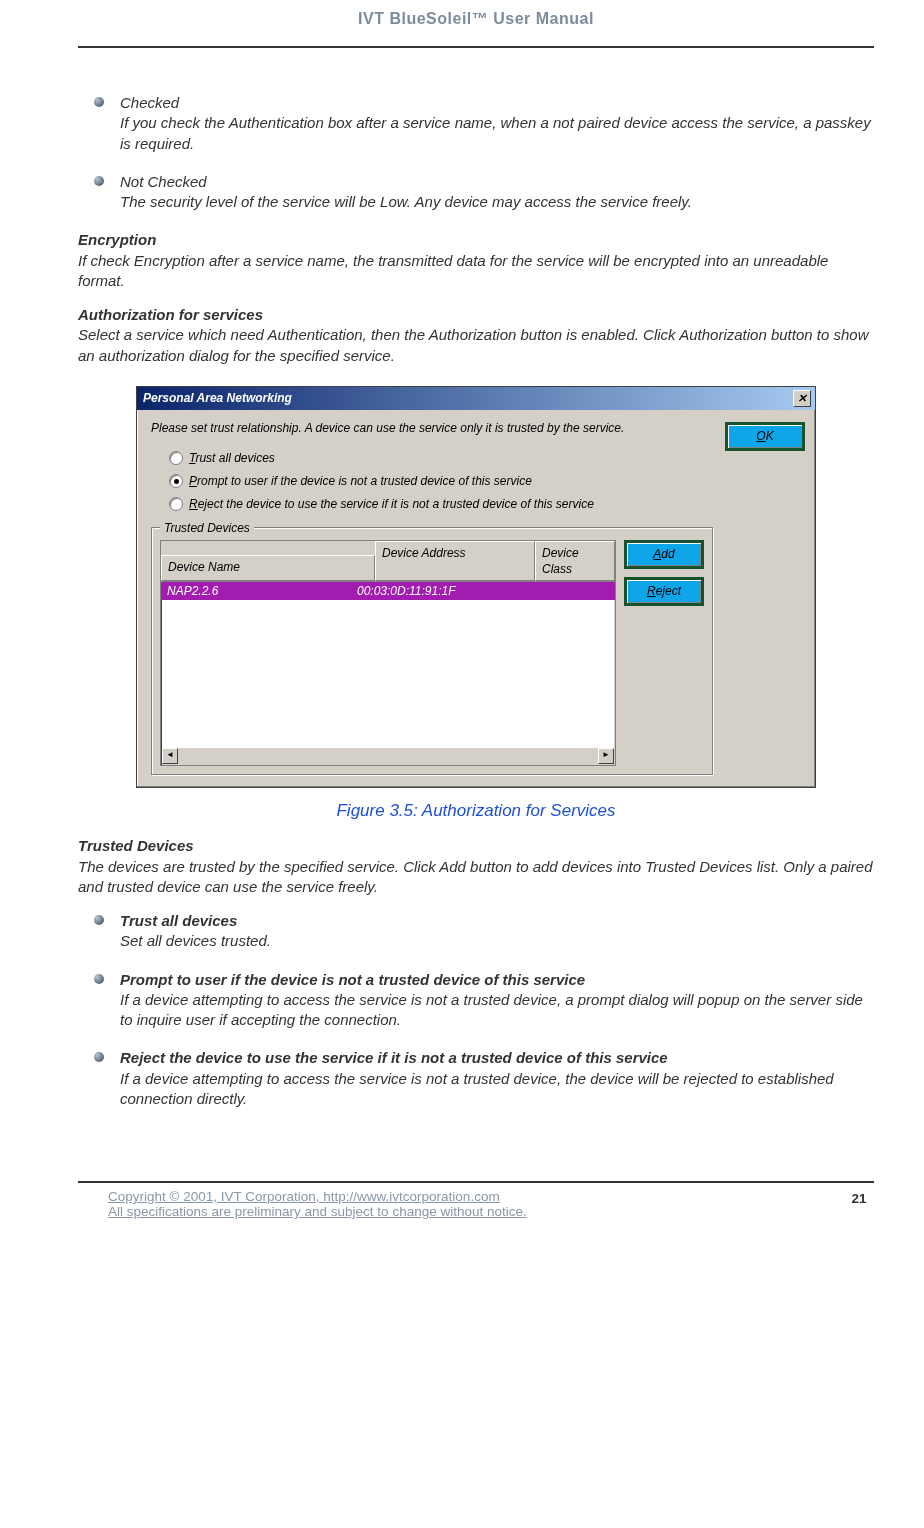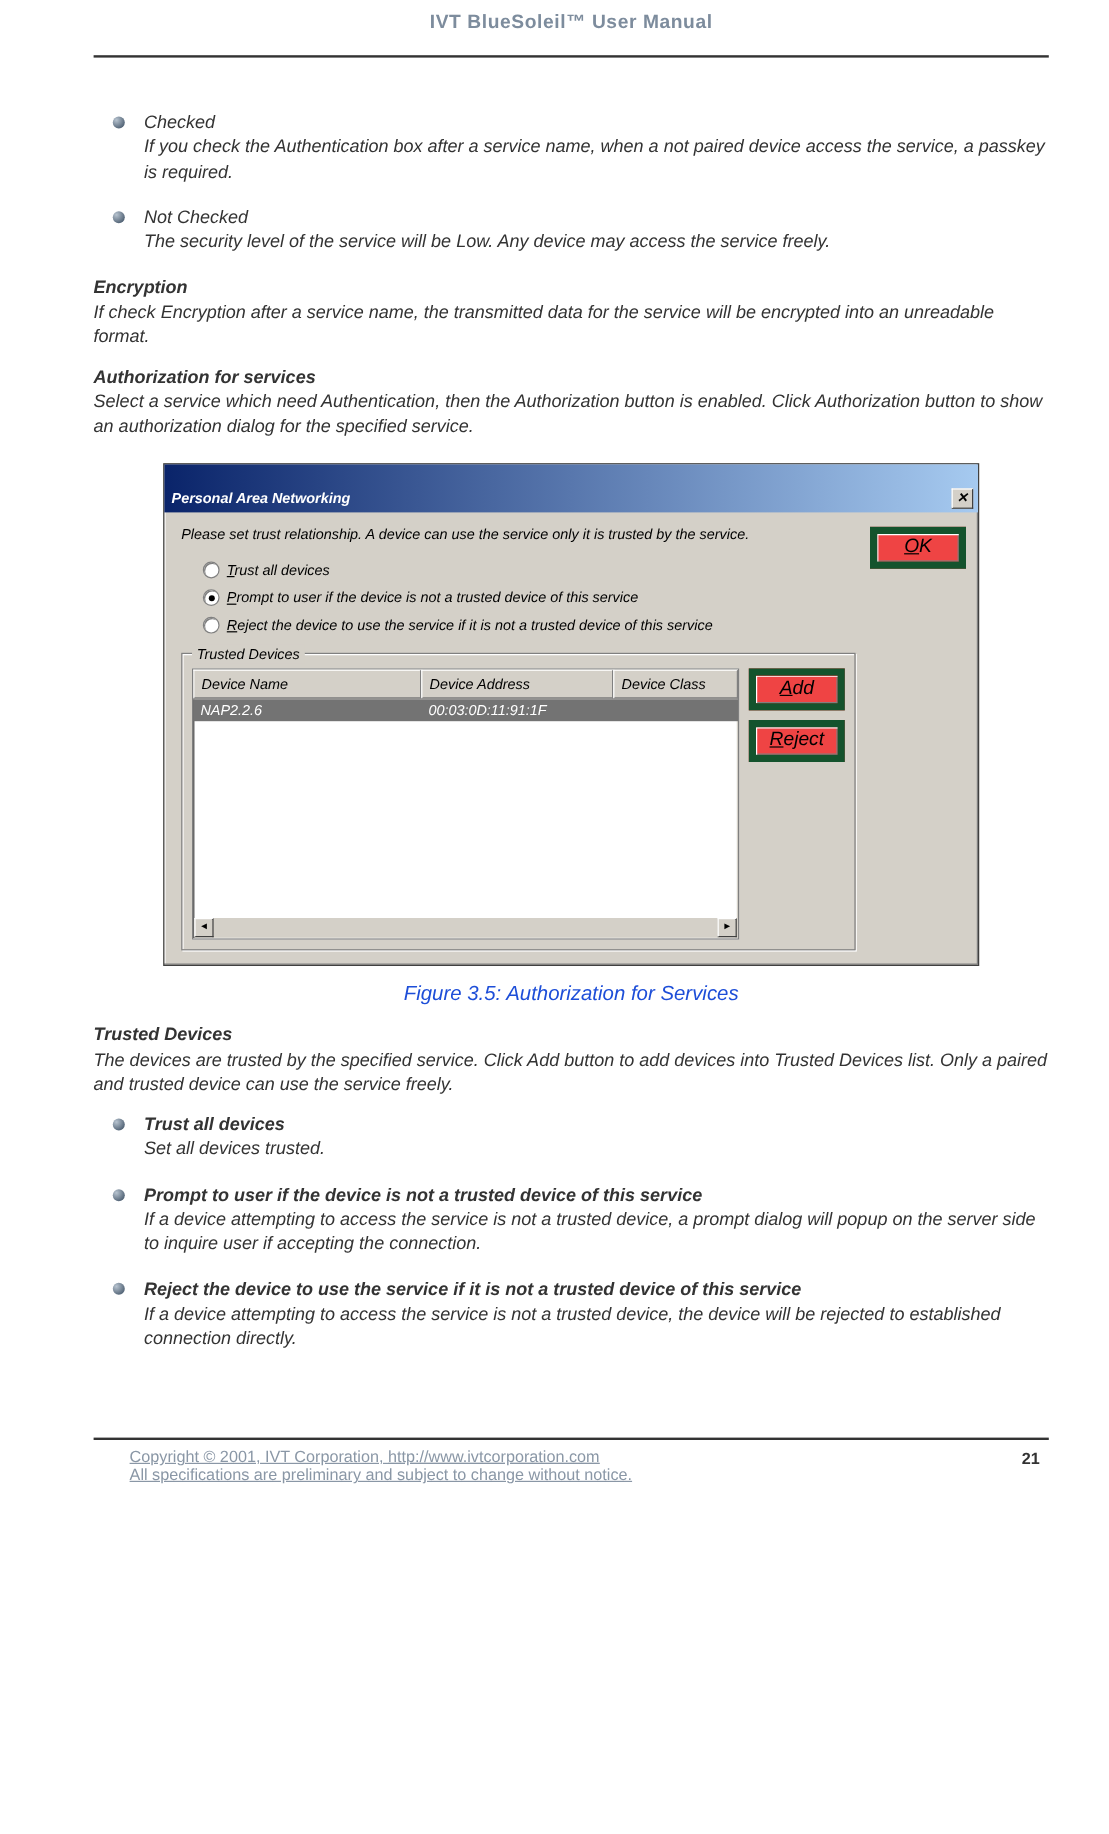--- a/index.html
+++ b/index.html
@@ -80,21 +80,21 @@
     text-align: left;
     font-family: Tahoma, sans-serif;
     font-size: 12px;
     color: #000;
     box-shadow: inset -1px -1px 0 #808080, inset 1px 1px 0 #fff;
   }
   .titlebar {
     background: linear-gradient(to right, #0a246a 0%, #a6caf0 100%);
     color: #fff;
     font-weight: bold;
-    padding: 20px 4px 3px 6px;
+    padding: 3px 4px 3px 6px;
     font-size: 12px;
     display: flex;
     justify-content: space-between;
     align-items: flex-start;
   }
   .title-close {
     width: 16px;
     height: 15px;
     background: #d4d0c8;
     border: 1px solid #fff;
@@ -119,25 +119,25 @@
   }
   .dialog-right {
     width: 80px;
     display: flex;
     flex-direction: column;
     gap: 8px;
     padding-top: 2px;
   }
   .win-btn {
     height: 23px;
-    background: #ef4444;
-    border: 6px solid #14532d;
+    background: #0ea5e9;
+    border: 3px solid #14532d;
     box-shadow: inset 1px 1px 0 #fff, inset -1px -1px 0 #808080;
     font-family: Tahoma, sans-serif;
-    font-size: 16px;
+    font-size: 12px;
     display: flex;
     align-items: center;
     justify-content: center;
     cursor: default;
   }
   .win-btn .u { text-decoration: underline; }
   .instr {
     margin: 0 0 14px 2px;
     line-height: 1.35;
   }
@@ -195,26 +195,26 @@
     border-bottom: 1px solid #808080;
   }
   .lv-col {
     padding: 3px 6px;
     border: 1px solid #fff;
     border-right-color: #808080;
     border-bottom-color: #808080;
     font-size: 12px;
     box-sizing: border-box;
   }
-  .lv-col.c1 { width: 190px; }
+  .lv-col.c1 { width: 214px; margin-top: 14px; }
   .lv-col.c2 { width: 160px; }
   .lv-col.c3 { flex: 1; }
   .lv-row {
     display: flex;
-    background: #737373;
+    background: #a21caf;
     color: #fff;
     font-size: 12px;
   }
   .lv-row .cell { padding: 1px 6px; box-sizing: border-box; }
   .lv-row .c1 { width: 190px; }
   .lv-row .c2 { width: 160px; }
   .lv-row .c3 { flex: 1; }
   .lv-scroll {
     position: absolute;
     left: 1px; right: 1px; bottom: 1px;

